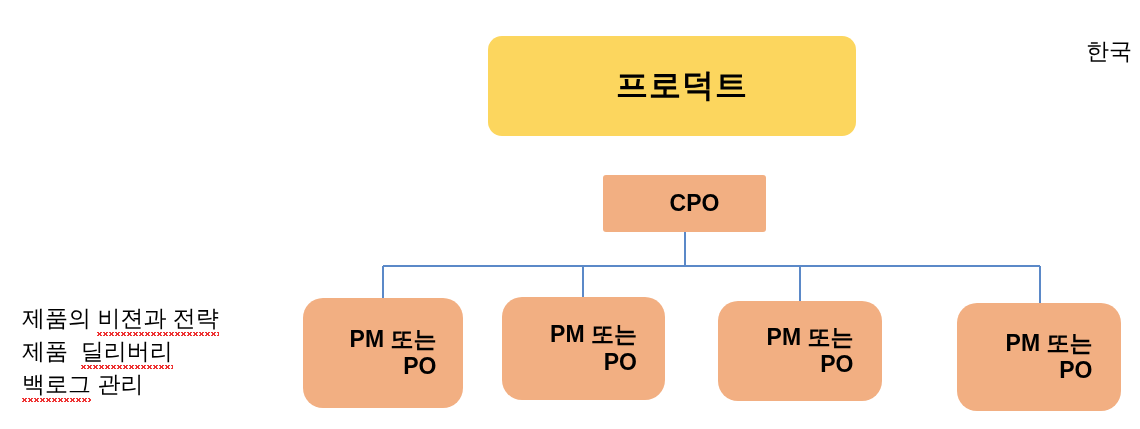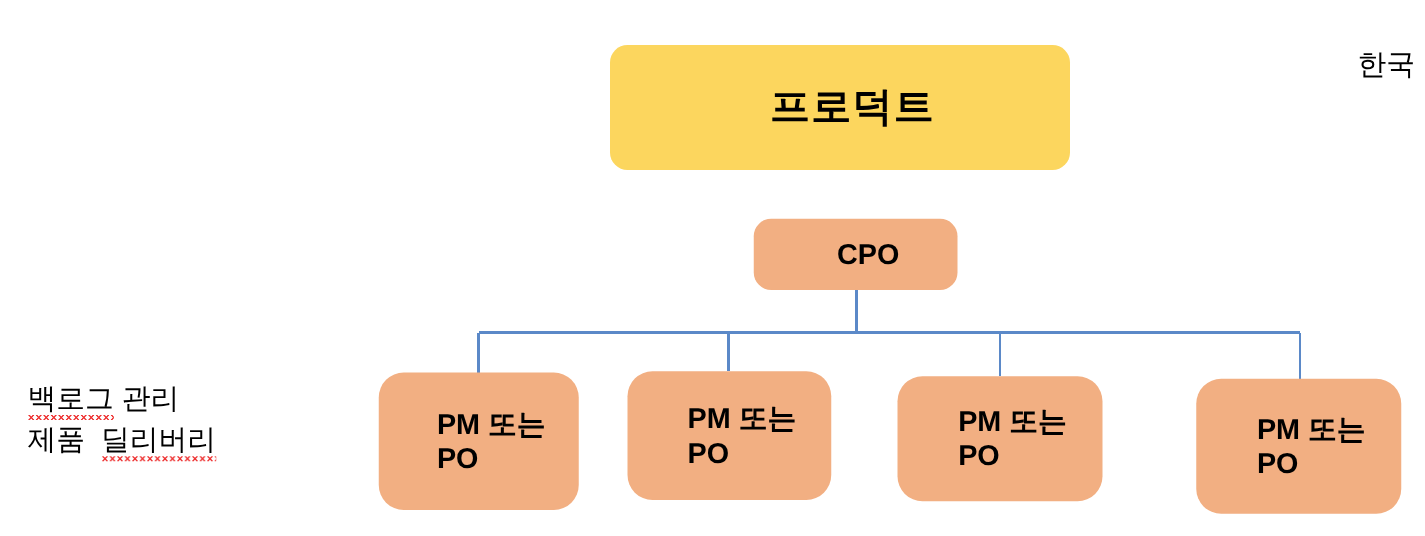--- a/index.html
+++ b/index.html
@@ -30,21 +30,21 @@
     pointer-events: none;
   }
 
   
   .node {
     position: absolute;
     box-sizing: border-box;
     display: flex;
     align-items: center;
     justify-content: center;
-    text-align: left;
+    text-align: right;
     color: #000000;
     line-height: 1.18;
     white-space: pre-line;
     padding-left: 20px;
   }
   .node-root {
     left: 488px;
     top: 36px;
     width: 368px;
     height: 100px;
@@ -53,21 +53,21 @@
     font-size: 32px;
     font-weight: bold;
     letter-spacing: 1px;
   }
   .node-cpo {
     left: 603px;
     top: 175px;
     width: 163px;
     height: 57px;
     background: #F2AF82;
-    border-radius: 14px;
+    border-radius: 3px;
     font-size: 23px;
     font-weight: bold;
   }
   .node-leaf {
     background: #F2AF82;
     border-radius: 20px;
     font-size: 23px;
     font-weight: bold;
   }
   .leaf-1 { left: 303px; top: 298px; width: 160px; height: 110px; }
@@ -154,19 +154,20 @@
     <span>PM 또는
 PO</span>
   </div>
 
   <div class="node node-leaf leaf-4">
     <span>PM 또는
 PO</span>
   </div>
 
   <div id="side-notes">
+    <span class="note-line"><span>제품의 </span><span class="squiggle">비젼과 전략</span></span>
+    <span class="note-line"><span>제품  </span><span class="squiggle">딜리버리</span></span>
     <span class="note-line"><span class="squiggle">백로그</span><span> 관리</span></span>
-    <span class="note-line"><span>제품  </span><span class="squiggle">딜리버리</span></span>
   </div>
 
   <div id="corner-label">한국</div>
 
 </div>
 
 </body></html>

